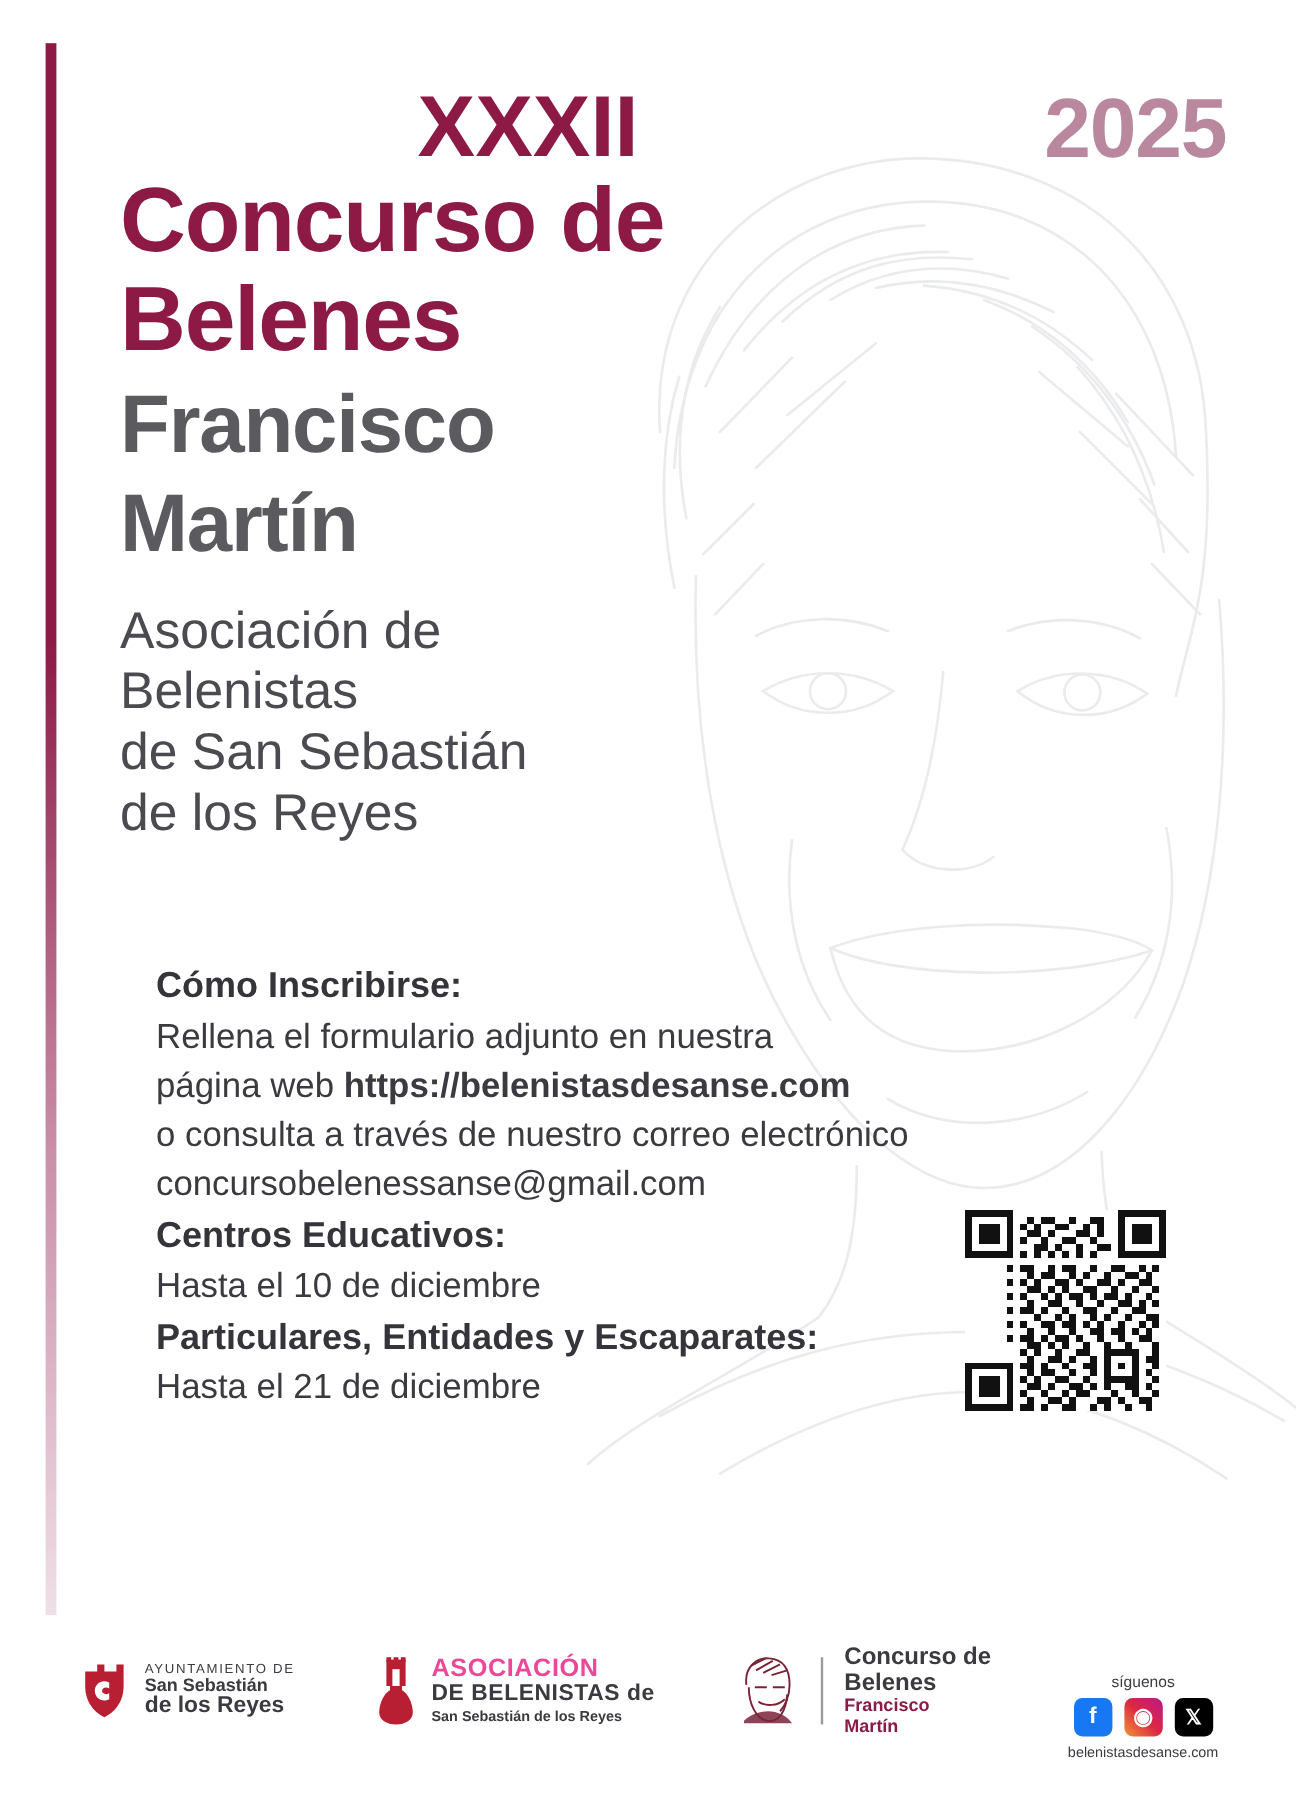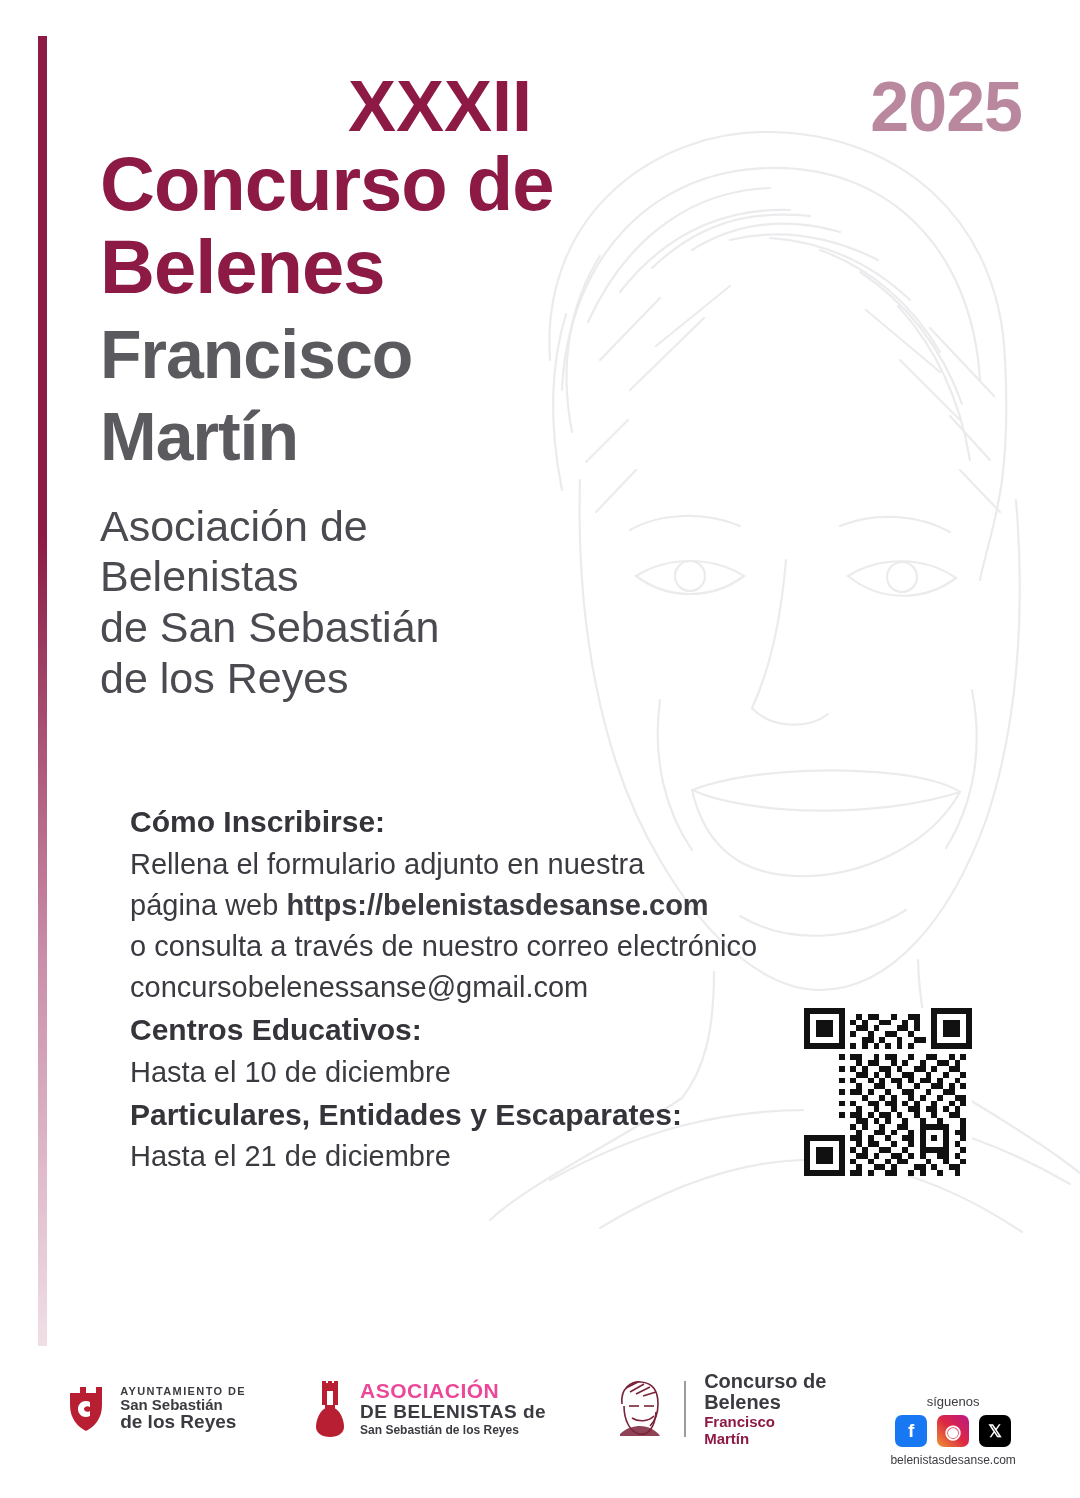--- a/index.html
+++ b/index.html
@@ -153,21 +153,21 @@
   .logo {
     display: flex;
     align-items: center;
     gap: 10px;
   }
   .logo-text {
     display: flex;
     flex-direction: column;
     justify-content: center;
   }
-  .ayto-sub { font-size: 11px; letter-spacing: 1.4px; color: #3a3a40; font-weight: bold; }
+  .ayto-sub { font-size: 11px; letter-spacing: 1.4px; color: #3a3a40; font-weight: normal; }
   .ayto-main { font-size: 15px; font-weight: bold; color: #3a3a40; line-height: 1.05; }
   .ayto-main2 { font-size: 19px; font-weight: bold; color: #3a3a40; line-height: 1.1; }
 
   .asoc-1 { font-size: 21px; font-weight: bold; color: #ec4899; letter-spacing: 0.5px; line-height: 1.1;}
   .asoc-2 { font-size: 19px; font-weight: bold; color: #3a3a40; letter-spacing: 0.5px; line-height: 1.1;}
   .asoc-3 { font-size: 12px; font-weight: bold; color: #3a3a40; line-height: 1.3;}
 
   .divider-v {
     width: 2px;
     height: 56px;

